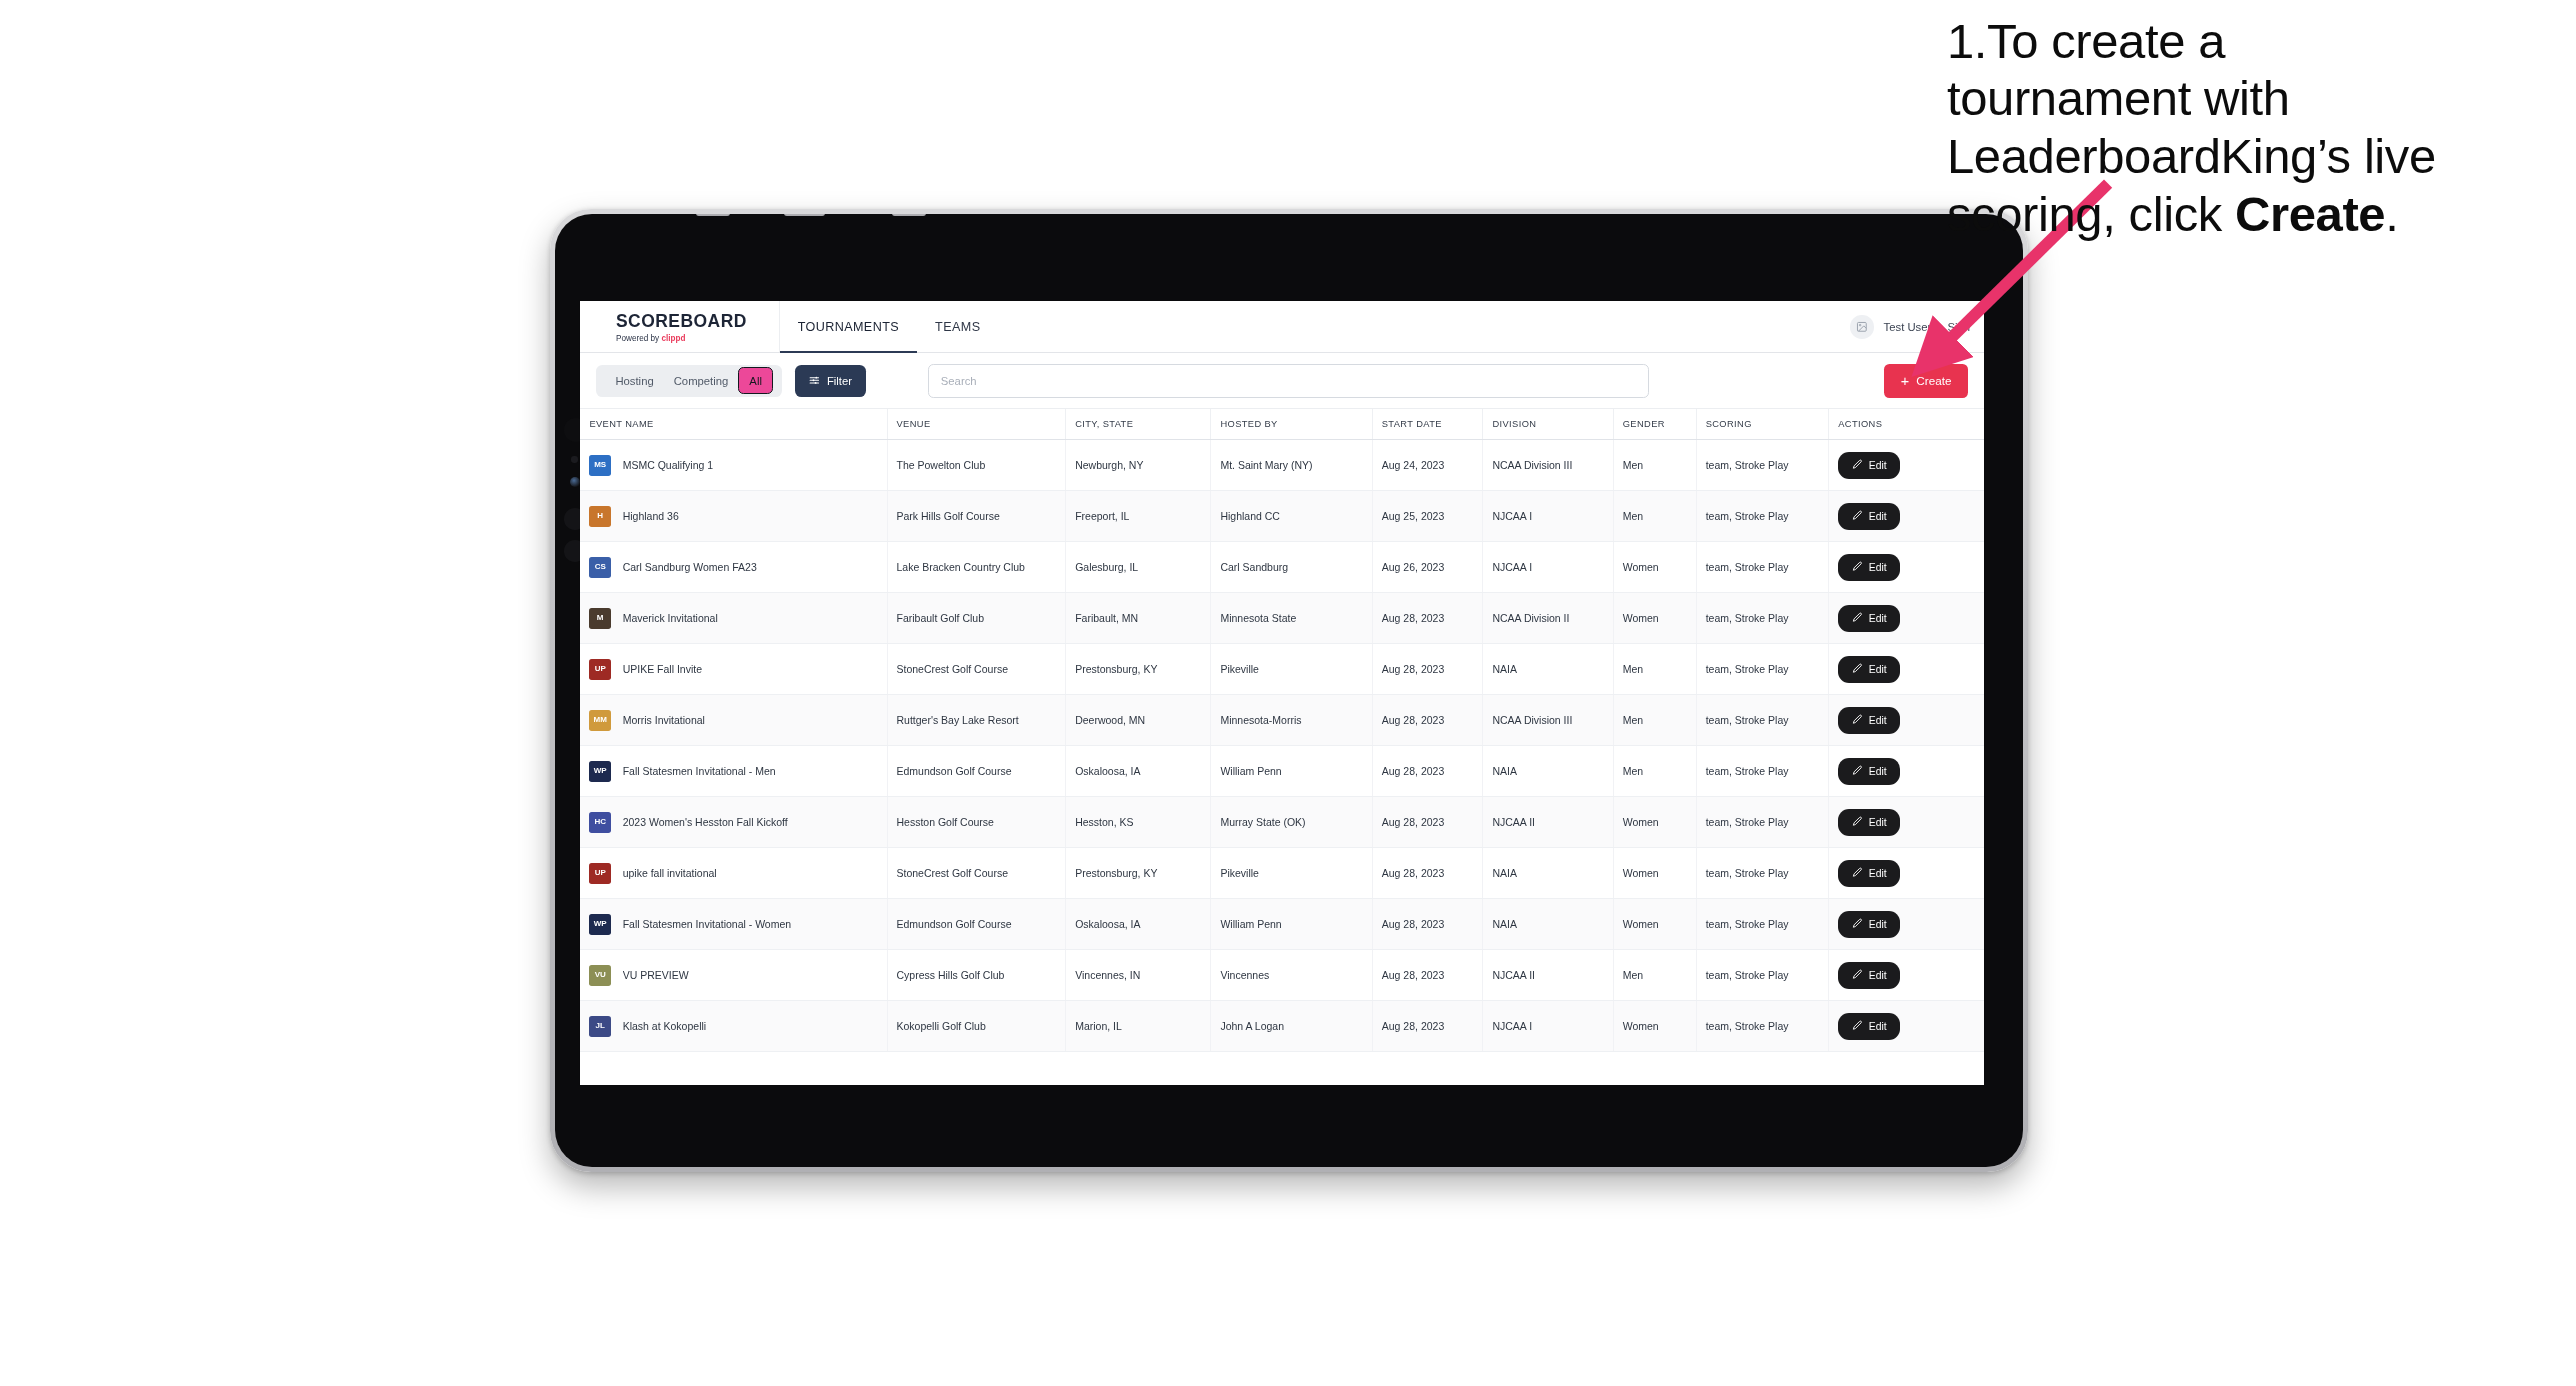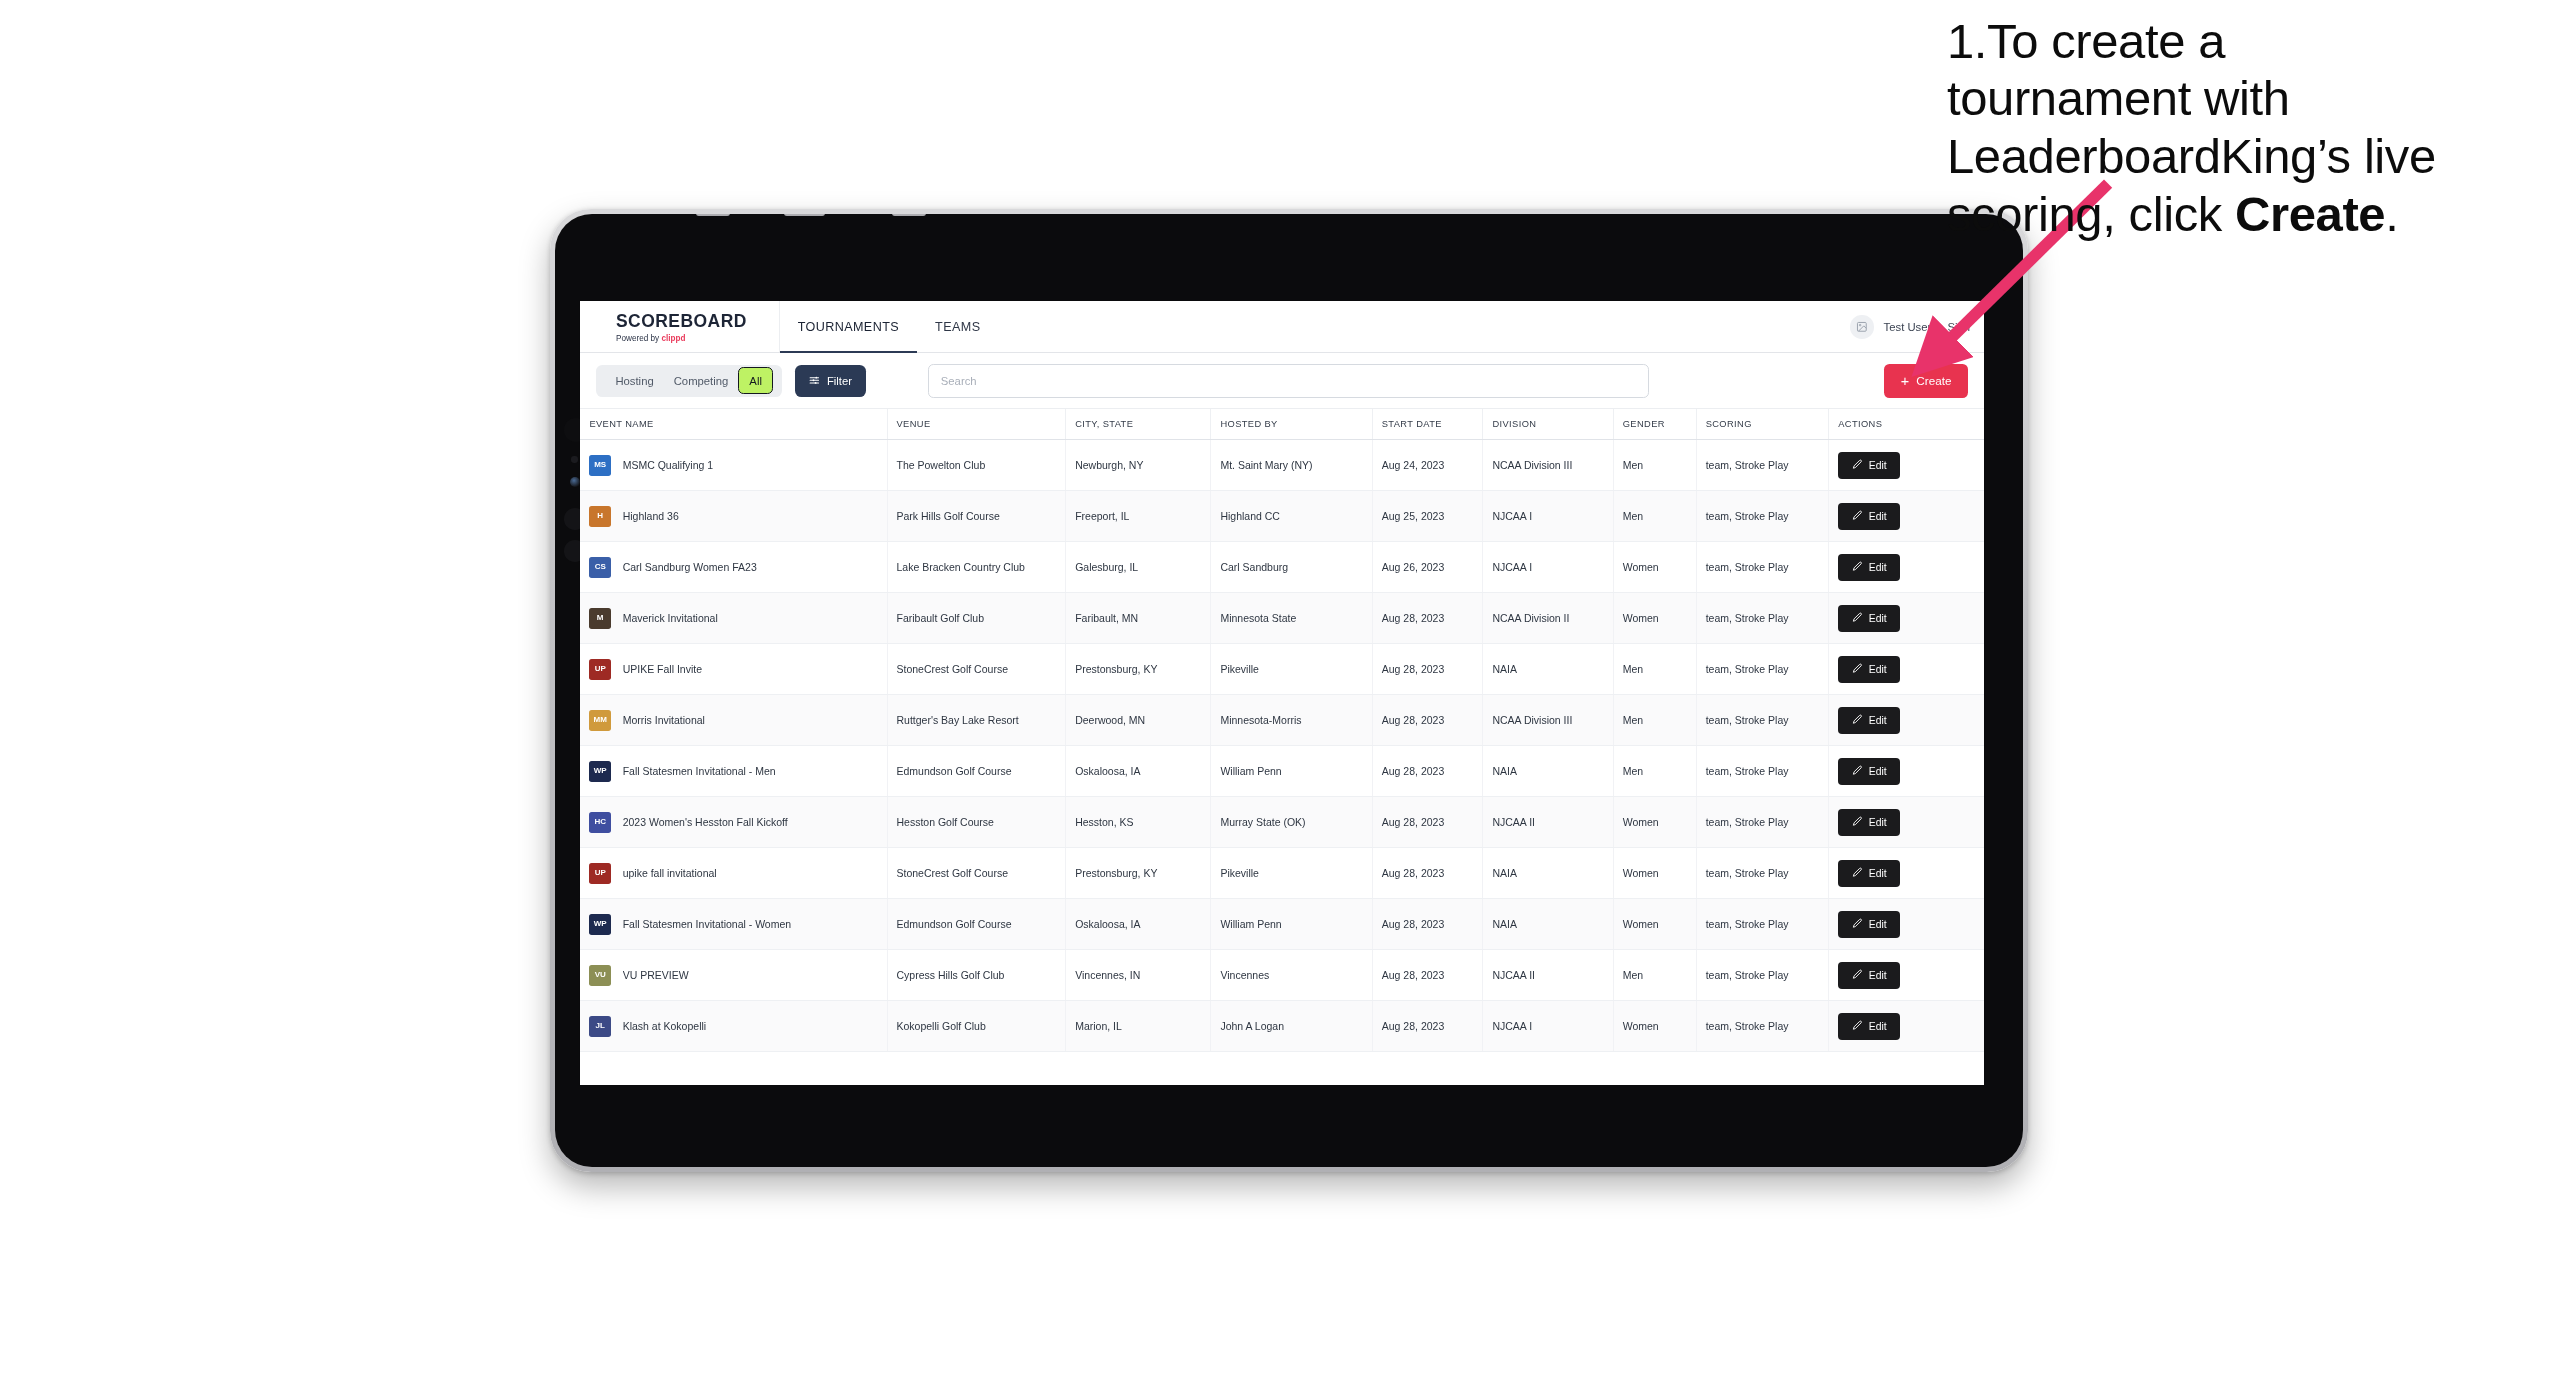--- a/index.html
+++ b/index.html
@@ -122,21 +122,21 @@
     display: flex; align-items: center;
     background: #eceef1; border-radius: 6.3px;
     padding: 9px; height: 32px;
   }
   .seg-item {
     display: flex; align-items: center; height: 27px;
     padding: 0 10px; font-size: 11.3px; color: #515a68;
     border-radius: 5.4px; cursor: pointer; white-space: nowrap;
   }
   .seg-item.active {
-    background: #bef264; color: #14181f; border: 1.4px solid #14181f;
+    background: #ec4899; color: #14181f; border: 1.4px solid #14181f;
     font-weight: 400;
     text-align: center;
   }
   #filter-button {
     display: flex; align-items: center; gap: 6.3px;
     height: 32px; padding: 0 13.5px;
     background: #2b3a55; color: #ffffff;
     border-radius: 6.3px; font-size: 11.3px; cursor: pointer;
     border: none;
   }
@@ -199,21 +199,21 @@
     border-radius: 2.7px; overflow: hidden;
     display: flex; align-items: center; justify-content: center;
     font-size: 8px; font-weight: 700; color: #fff; line-height: 1;
     text-align: center;
   }
   .event-label { overflow: hidden; text-overflow: ellipsis; }
 
   .edit-button {
     display: inline-flex; align-items: center; gap: 6.3px;
     background: #1b1b1d; color: #ffffff;
-    border: none; border-radius: 4px;
+    border: none; border-radius: 11px;
     height: 27px; padding: 0 13.5px;
     font-size: 10.4px; cursor: pointer;
     font-family: "Liberation Sans", sans-serif;
   }
 
   
   #annotation-text {
     position: absolute;
     left: 1947px; top: 12.6px;
     width: 514px;

